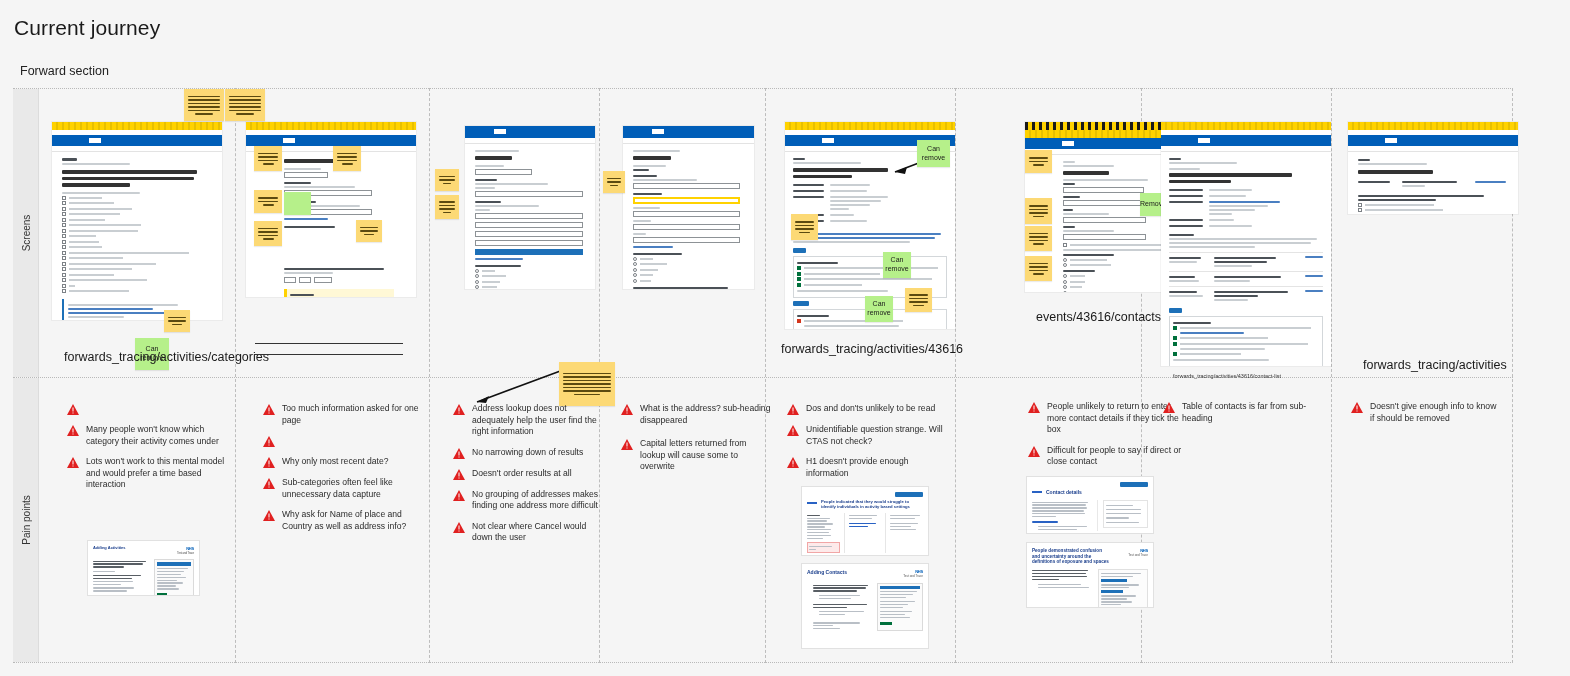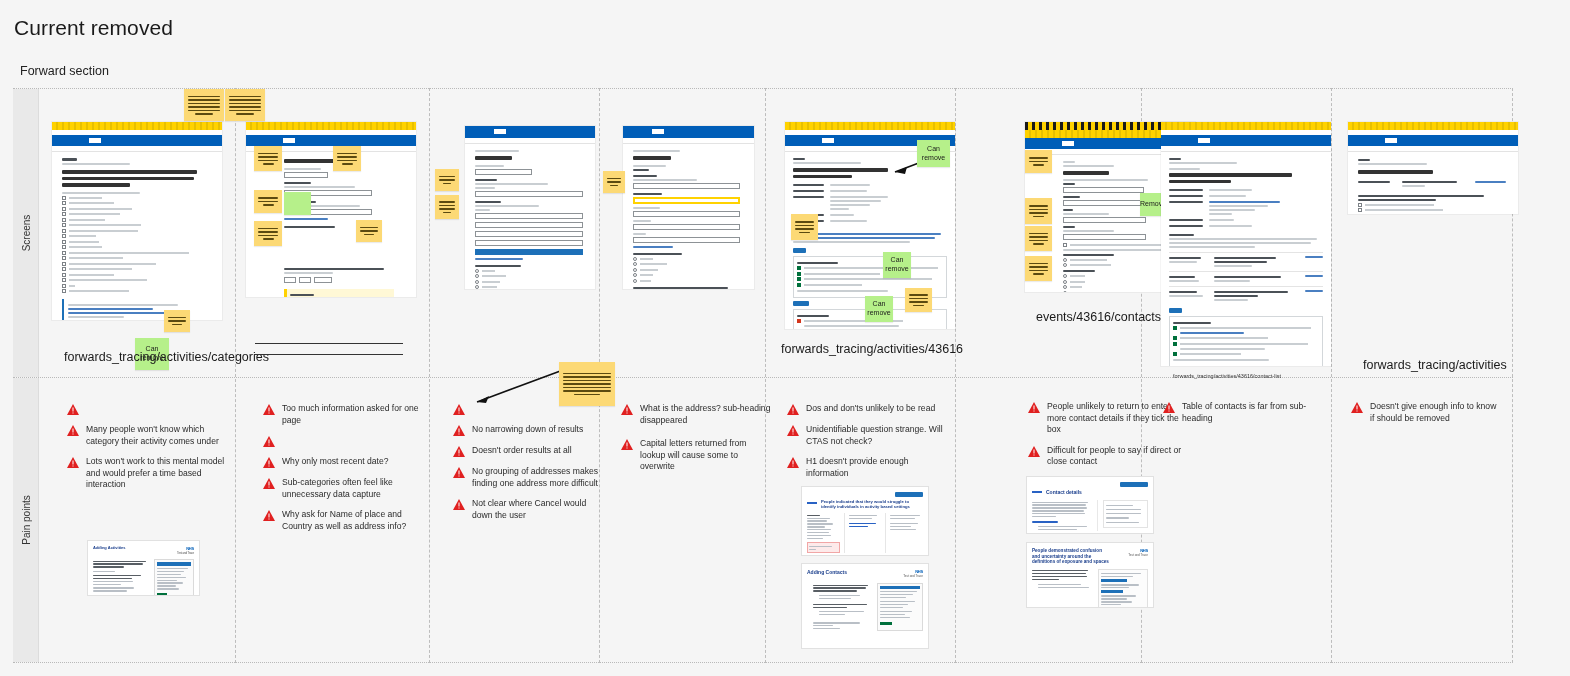--- a/index.html
+++ b/index.html
@@ -117,21 +117,21 @@
 
   
   .arrow { position:absolute; overflow:visible; }
 
   
   .rule { position:absolute; height:0; border-top:1.5px solid #333; }
 </style>
 </head>
 <body>
 
-<div id="board-title">Current removed</div>
+<div id="board-title">Current journey</div>
 <div id="section-title">Forward section</div>
 
 <div id="grid">
 
   <div class="hline top"></div>
   <div class="hline mid"></div>
   <div class="hline bot"></div>
 
   <div class="rowlabel" id="rowlabel-screens">
     <span>Screens</span>
@@ -523,20 +523,21 @@
         <div class="sl short"></div>
     </div>
 
     <div class="pains" style="left:24px; top:315px; width:152px;">
       <div class="pain">
         <svg class="warn" viewBox="0 0 24 22">
             <path d="M12 0 24 22H0Z" fill="#e02020"></path>
             <rect x="11" y="7" width="2" height="8" fill="#fff"></rect>
             <rect x="11" y="17" width="2" height="2" fill="#fff"></rect>
           </svg>
+        <p>Address lookup does not adequately help the user find the right information</p>
       </div>
       <div class="pain">
         <svg class="warn" viewBox="0 0 24 22">
             <path d="M12 0 24 22H0Z" fill="#e02020"></path>
             <rect x="11" y="7" width="2" height="8" fill="#fff"></rect>
             <rect x="11" y="17" width="2" height="2" fill="#fff"></rect>
           </svg>
         <p>No narrowing down of results</p>
       </div>
       <div class="pain">

